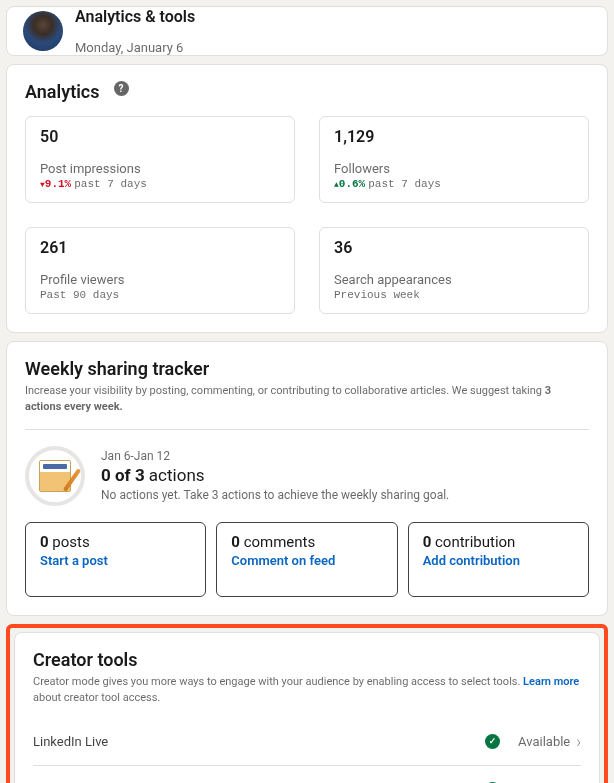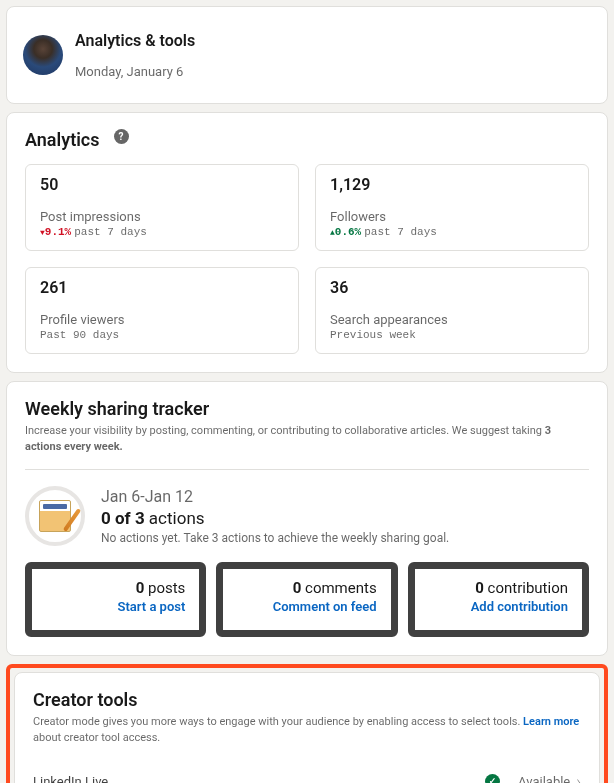--- a/index.html
+++ b/index.html
@@ -11,37 +11,37 @@
     color: rgba(0,0,0,0.9);
     font-size: 14px;
   }
   .card {
     background: #fff;
     border: 1px solid #e0dfdc;
     border-radius: 8px;
     margin-bottom: 8px;
   }
   
-  .header-card { display: flex; align-items: center; padding: 24px 16px; gap: 12px; }
+  .header-card { display: flex; align-items: center; padding: 0 16px; gap: 12px; }
   .avatar {
     width: 40px; height: 40px; border-radius: 50%;
     background: radial-gradient(circle at 50% 35%, #5a4438 0%, #3a2e26 28%, #2a4a7a 55%, #1e3560 100%);
   }
   .header-title { font-size: 16px; font-weight: 600; color: rgba(0,0,0,0.9); }
   .header-sub { font-size: 13px; color: rgba(0,0,0,0.6); margin-top: 14px; }
 
   
   .section-pad { padding: 16px 18px 18px; }
   .section-heading { font-size: 18px; font-weight: 600; display: flex; align-items: flex-start; gap: 14px; }
   .help-icon {
     display: inline-flex; align-items: center; justify-content: center;
     width: 15px; height: 15px; border-radius: 50%; background: #666; color: #fff;
     font-size: 10px; font-weight: 700;
   }
-  .metric-grid { display: grid; grid-template-columns: 1fr 1fr; gap: 16px; margin-top: 14px; }
+  .metric-grid { display: grid; grid-template-columns: 1fr 1fr; gap: 24px; margin-top: 14px; }
   .metric-box { border: 1px solid #e0dfdc; border-radius: 6px; padding: 10px 14px 12px; cursor: pointer; }
   .metric-value { font-size: 16px; font-weight: 600; color: rgba(0,0,0,0.9); }
   .metric-label { font-size: 13px; color: rgba(0,0,0,0.6); margin-top: 15px; }
   .metric-sub { font-size: 11px; color: rgba(0,0,0,0.6); margin-top: 2px; display: flex; align-items: center; gap: 3px; font-family: Liberation Mono, monospace; }
   .delta-down { color: #d11124; font-weight: 600; }
   .delta-up { color: #057642; font-weight: 600; }
   .tri { font-size: 8px; display: inline-block; }
 
   
   .subtext { font-size: 11px; color: rgba(0,0,0,0.6); margin-top: 4px; line-height: 1.45; }
@@ -58,27 +58,27 @@
     border: 1px solid #c7a35a; border-radius: 2px;
   }
   .notepad::before {
     content: ""; position: absolute; top: 3px; left: 3px; right: 3px; height: 5px;
     background: #4a6aa5; border-radius: 1px;
   }
   .notepad::after {
     content: ""; position: absolute; right: -4px; bottom: -2px; width: 4px; height: 26px;
     background: linear-gradient(#e89a3c, #d07a20); transform: rotate(35deg); border-radius: 2px;
   }
-  .tracker-date { font-size: 16px; color: rgba(0,0,0,0.6); }
+  .tracker-date { font-size: 12px; color: rgba(0,0,0,0.6); }
   .tracker-main { font-size: 17px; font-weight: 400; margin-top: 2px; }
   .tracker-main b { font-weight: 700; }
   .tracker-hint { font-size: 12px; color: rgba(0,0,0,0.6); margin-top: 3px; }
 
   .action-grid { display: grid; grid-template-columns: 1fr 1fr 1fr; gap: 10px; }
-  .action-box { border: 7px solid #404040; border-radius: 6px; padding: 10px 14px 16px; text-align: right; }
+  .action-box { border: 1px solid #404040; border-radius: 6px; padding: 10px 14px 28px; }
   .action-count { font-size: 15px; color: rgba(0,0,0,0.9); }
   .action-count b { font-weight: 700; }
   .action-link { font-size: 13px; color: #0a66c2; font-weight: 600; margin-top: 2px; cursor: pointer; display: inline-block; }
 
   
   .highlight-wrap { border: 4px solid #ff4a1f; border-radius: 6px; padding: 4px; margin-top: 0; }
   .creator-link { color: #0a66c2; font-weight: 600; cursor: pointer; }
   .tool-list { margin-top: 12px; }
   .tool-row {
     display: flex; align-items: center; justify-content: space-between;

